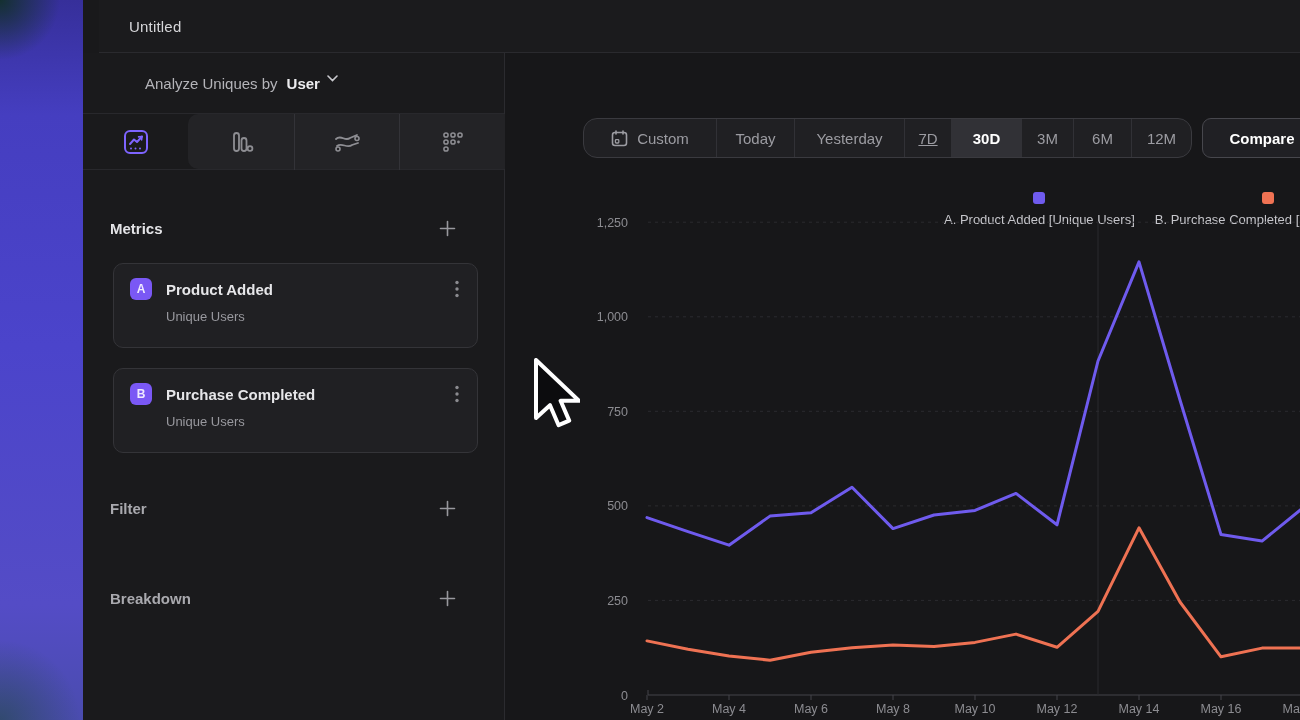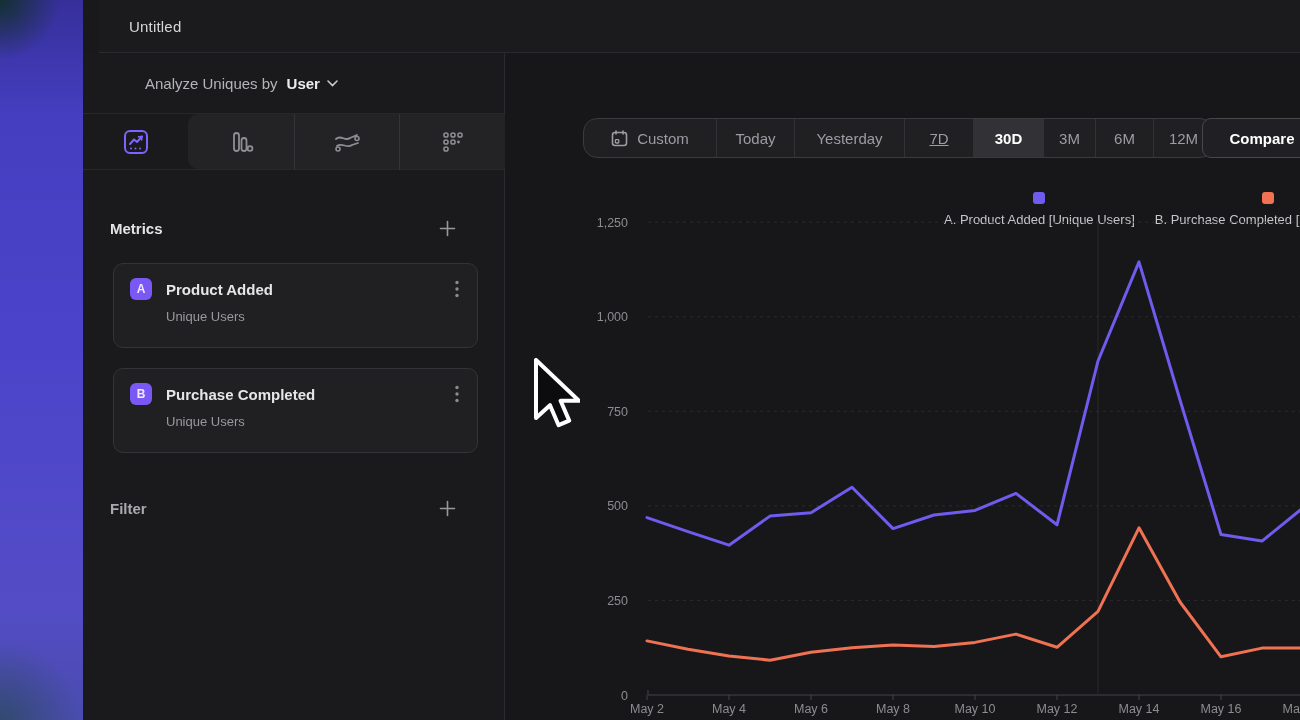--- a/index.html
+++ b/index.html
@@ -19,21 +19,21 @@
   .titlebar { position:absolute; left:16px; top:0; right:0; height:53px; background:#1b1b1d;
     border-bottom:1px solid #2a2a2e; display:flex; align-items:center; padding-left:30px; }
   .titlebar .title { font-size:15px; font-weight:500; color:#d6d6d9; letter-spacing:.2px; }
 
   
   .sidebar { position:absolute; left:0; top:53px; width:422px; height:667px;
     background:#1a1a1c; border-right:1px solid #2b2b2f; }
   .analyze-row { position:absolute; left:0; top:0; right:0; height:61px;
     border-bottom:1px solid #28282c; display:flex; align-items:center; padding-left:62px; gap:9px; }
   .analyze-label { font-size:15px; color:#b4b4b9; }
-  .analyze-value { font-size:15px; font-weight:700; color:#ececef; display:flex; align-items:center; gap:7px; cursor:pointer; }
+  .analyze-value { font-size:15px; font-weight:700; color:#ececef; display:flex; gap:7px; cursor:pointer; }
   .tabstrip { position:absolute; left:0; top:61px; right:0; height:56px; border-bottom:1px solid #28282c; }
   .tab { position:absolute; top:0; height:56px; width:105px; display:flex; align-items:center; justify-content:center; cursor:pointer; }
   .tab1 { left:0; } 
   .tabgroup { position:absolute; left:105px; top:0; width:317px; height:55px;
     background:#232326; border-radius:10px 0 0 10px; display:flex; }
   .tabgroup .tab { position:relative; width:105.6px; }
   .tabgroup .tab + .tab { border-left:1px solid #333338; }
 
   .section-header { position:absolute; left:0; right:0; height:30px; padding:0 48px 0 27px;
     display:flex; align-items:center; justify-content:space-between; }
@@ -188,39 +188,47 @@
 
       <div class="section-header filter-row">
         <span class="lbl dim">Filter</span>
         <span class="plus-btn">
           <svg class="icon" width="17" height="17" viewBox="0 0 17 17">
               <path d="M8.5 1.5 V15.5 M1.5 8.5 H15.5" stroke="#98989d" stroke-width="1.6" stroke-linecap="round"></path>
             </svg>
         </span>
       </div>
 
+      <div class="section-header breakdown-row">
+        <span class="lbl dim">Breakdown</span>
+        <span class="plus-btn">
+          <svg class="icon" width="17" height="17" viewBox="0 0 17 17">
+              <path d="M8.5 1.5 V15.5 M1.5 8.5 H15.5" stroke="#98989d" stroke-width="1.6" stroke-linecap="round"></path>
+            </svg>
+        </span>
+      </div>
     </div>
 
     <div class="main">
       <div class="range-bar">
           <div class="range" style="width: 132px;">
             <svg class="icon" width="17" height="17" viewBox="0 0 17 17">
               <rect x="1.5" y="2.5" width="14" height="13" rx="2.5" fill="none" stroke="#9c9ca2" stroke-width="1.6"></rect>
               <path d="M5 1 V4 M12 1 V4" stroke="#9c9ca2" stroke-width="1.6" stroke-linecap="round"></path>
               <rect x="4.4" y="9.6" width="3.4" height="3.4" rx="0.8" fill="none" stroke="#9c9ca2" stroke-width="1.3"></rect>
             </svg>
             <span>Custom</span>
           </div>
           <div class="range" style="width: 78px;">
             <span>Today</span>
           </div>
           <div class="range" style="width: 110px;">
             <span>Yesterday</span>
           </div>
-          <div class="range" style="width: 69px; text-decoration: underline;">
+          <div class="range" style="width: 47px; text-decoration: underline;">
             <span>7D</span>
           </div>
           <div class="range selected" style="width: 70px;">
             <span>30D</span>
           </div>
           <div class="range" style="width: 52px;">
             <span>3M</span>
           </div>
           <div class="range" style="width: 58px;">
             <span>6M</span>

